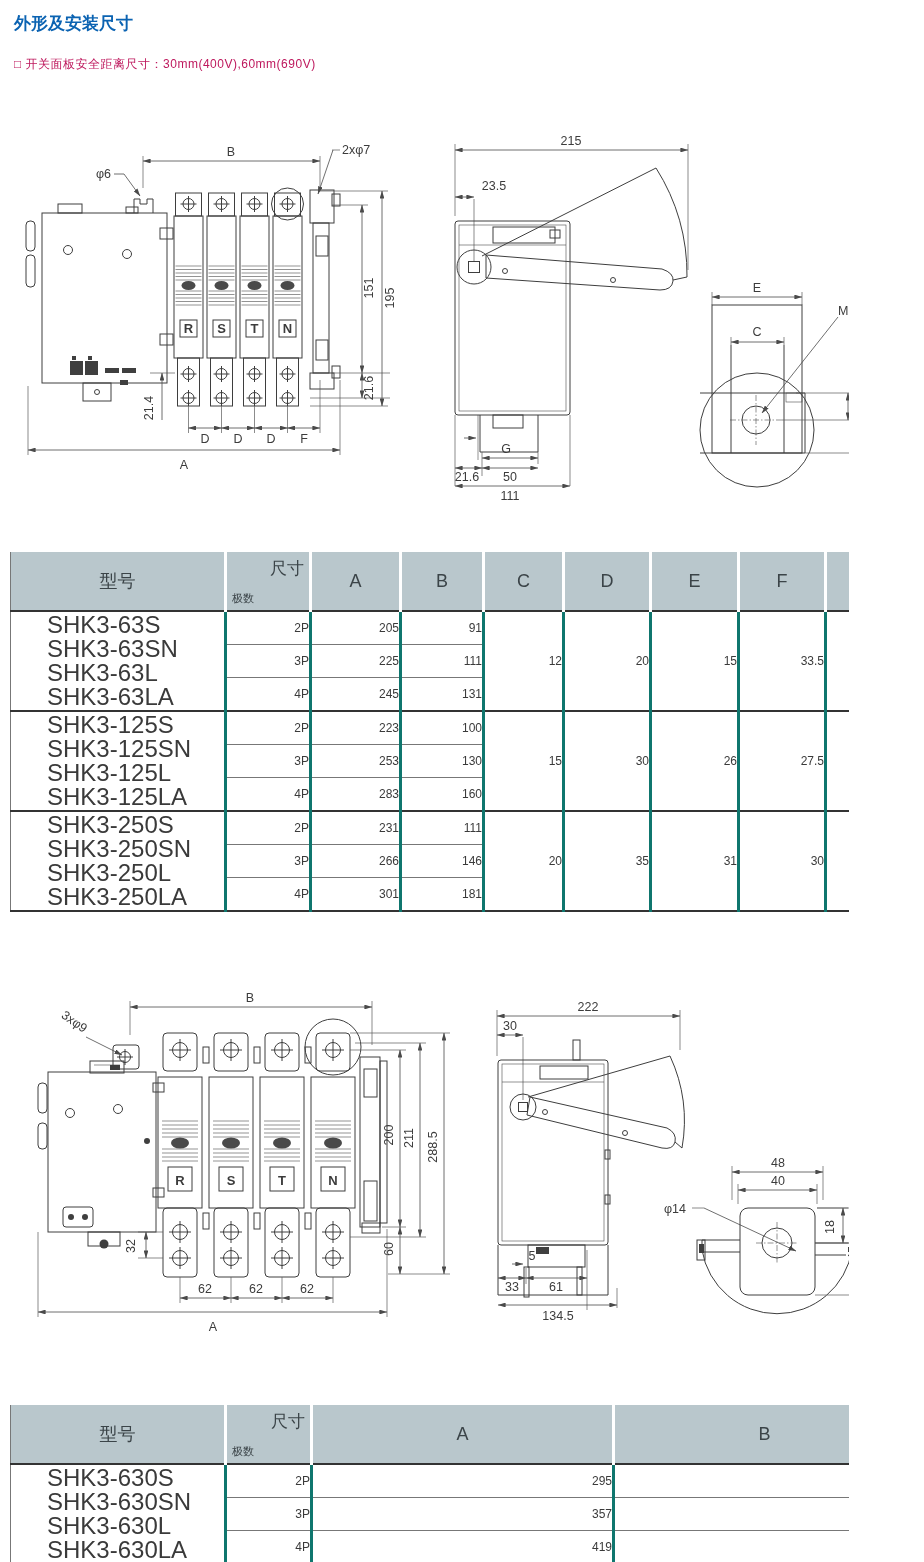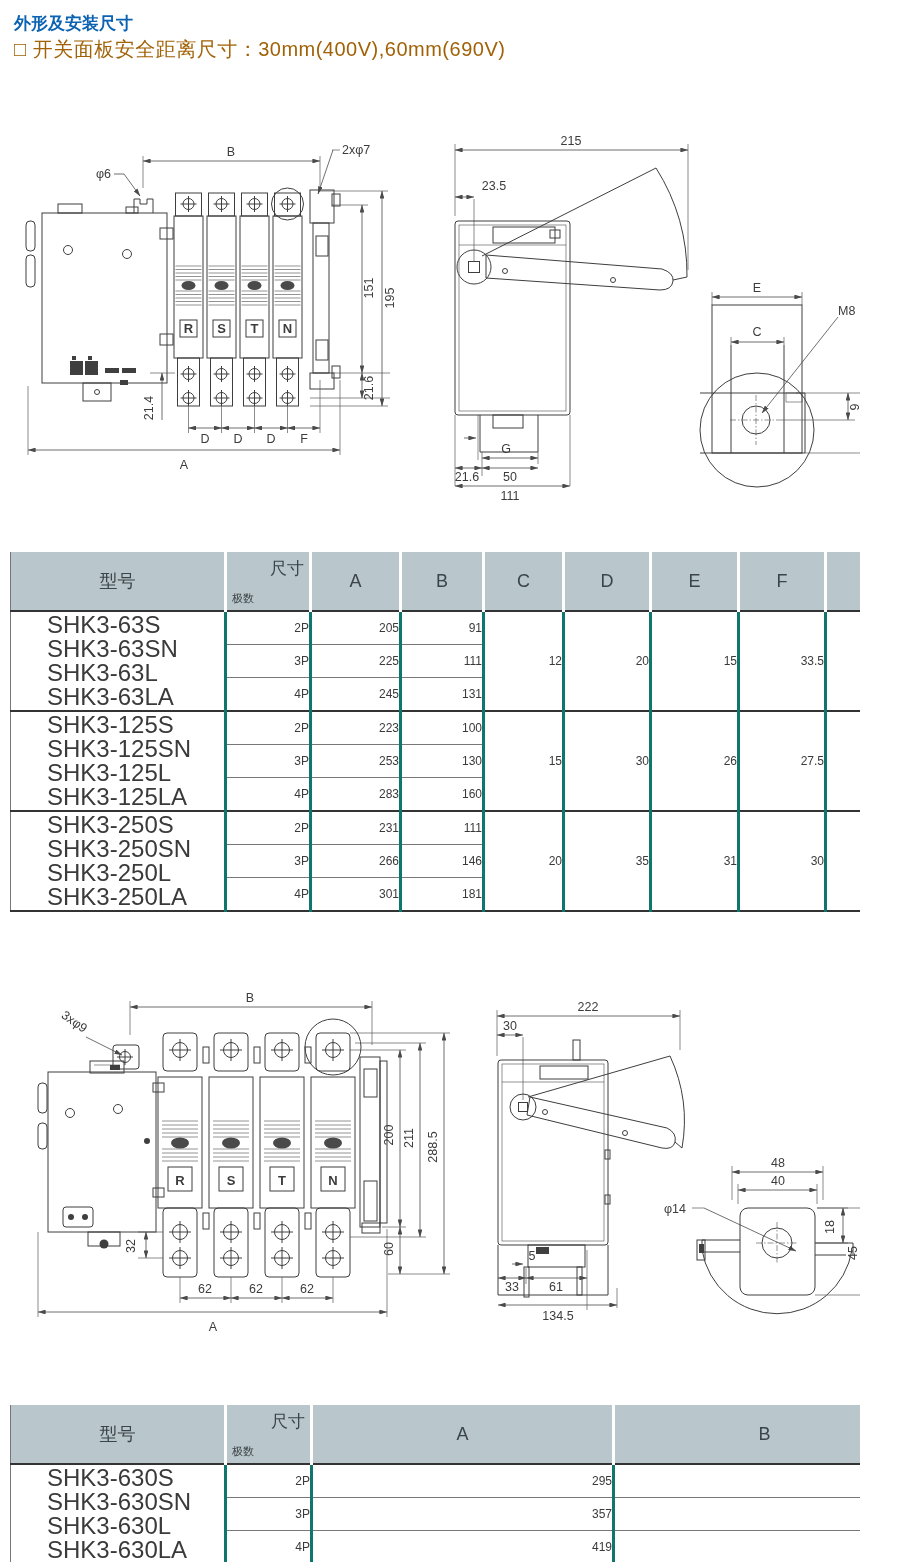--- a/index.html
+++ b/index.html
@@ -1,19 +1,19 @@
 <!DOCTYPE html>
 <html><head>
 <meta charset="utf-8">
 <style>
   html,body{margin:0;padding:0;background:#fff;}
   .page{position:relative;width:849px;height:1562px;background:#fff;
-        font-family:"Liberation Sans",sans-serif;color:#3a3a3a;overflow:hidden;padding-left:11px;}
+        font-family:"Liberation Sans",sans-serif;color:#3a3a3a;overflow:hidden;}
   .title{position:absolute;left:14px;top:12px;font-size:17px;font-weight:bold;color:#0b63b2;}
-  .subtitle{position:absolute;left:14px;top:36px;font-size:20px;color:#a16207;letter-spacing:.5px;}
+  .subtitle{position:absolute;left:14px;top:56px;font-size:12px;color:#be185d;letter-spacing:.5px;}
   svg text{font-family:"Liberation Sans",sans-serif;}
   .o{fill:none;stroke:#3e3e3e;stroke-width:1;}
   .t1{fill:none;stroke:#4a4a4a;stroke-width:.6;}
   .dim{fill:none;stroke:#4a4a4a;stroke-width:.8;marker-start:url(#arr);marker-end:url(#arr);}
   .ldr{fill:none;stroke:#4a4a4a;stroke-width:.8;marker-end:url(#arr);}
   .ext{fill:none;stroke:#5a5a5a;stroke-width:.7;}
   .dsh{stroke-dasharray:6 2 1.5 2;}
   .lbl{font-size:12.5px;fill:#3c3c3c;}
   .pl{font-size:13px;font-weight:bold;fill:#3c3c3c;}
   .dk{fill:#3f3f3f;stroke:none;}

